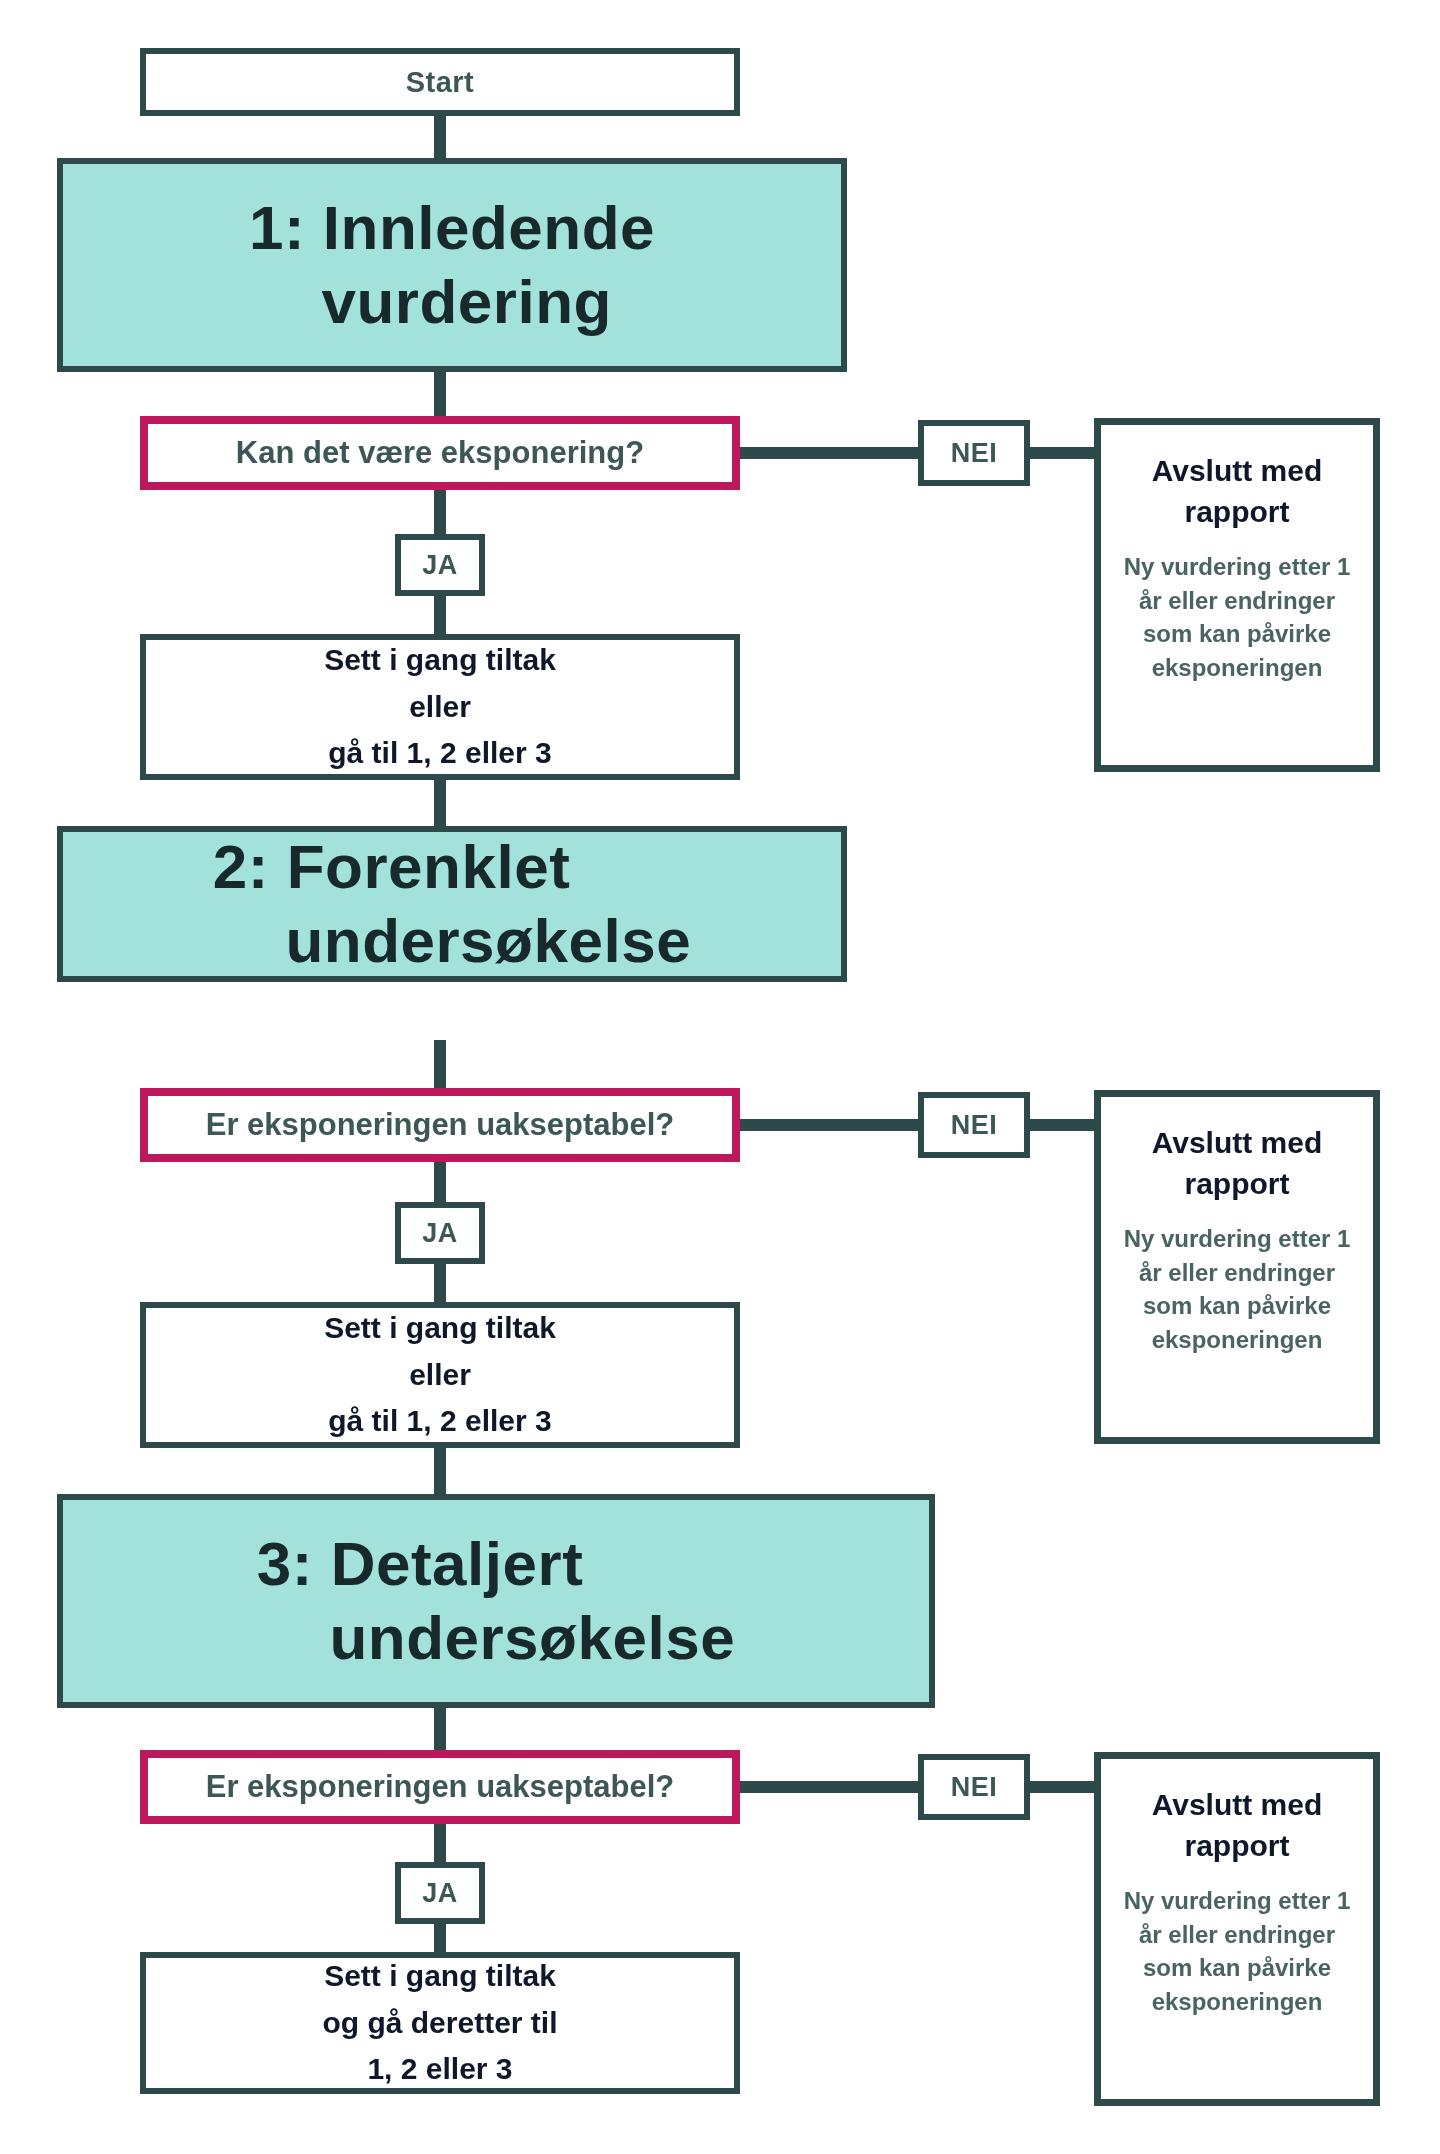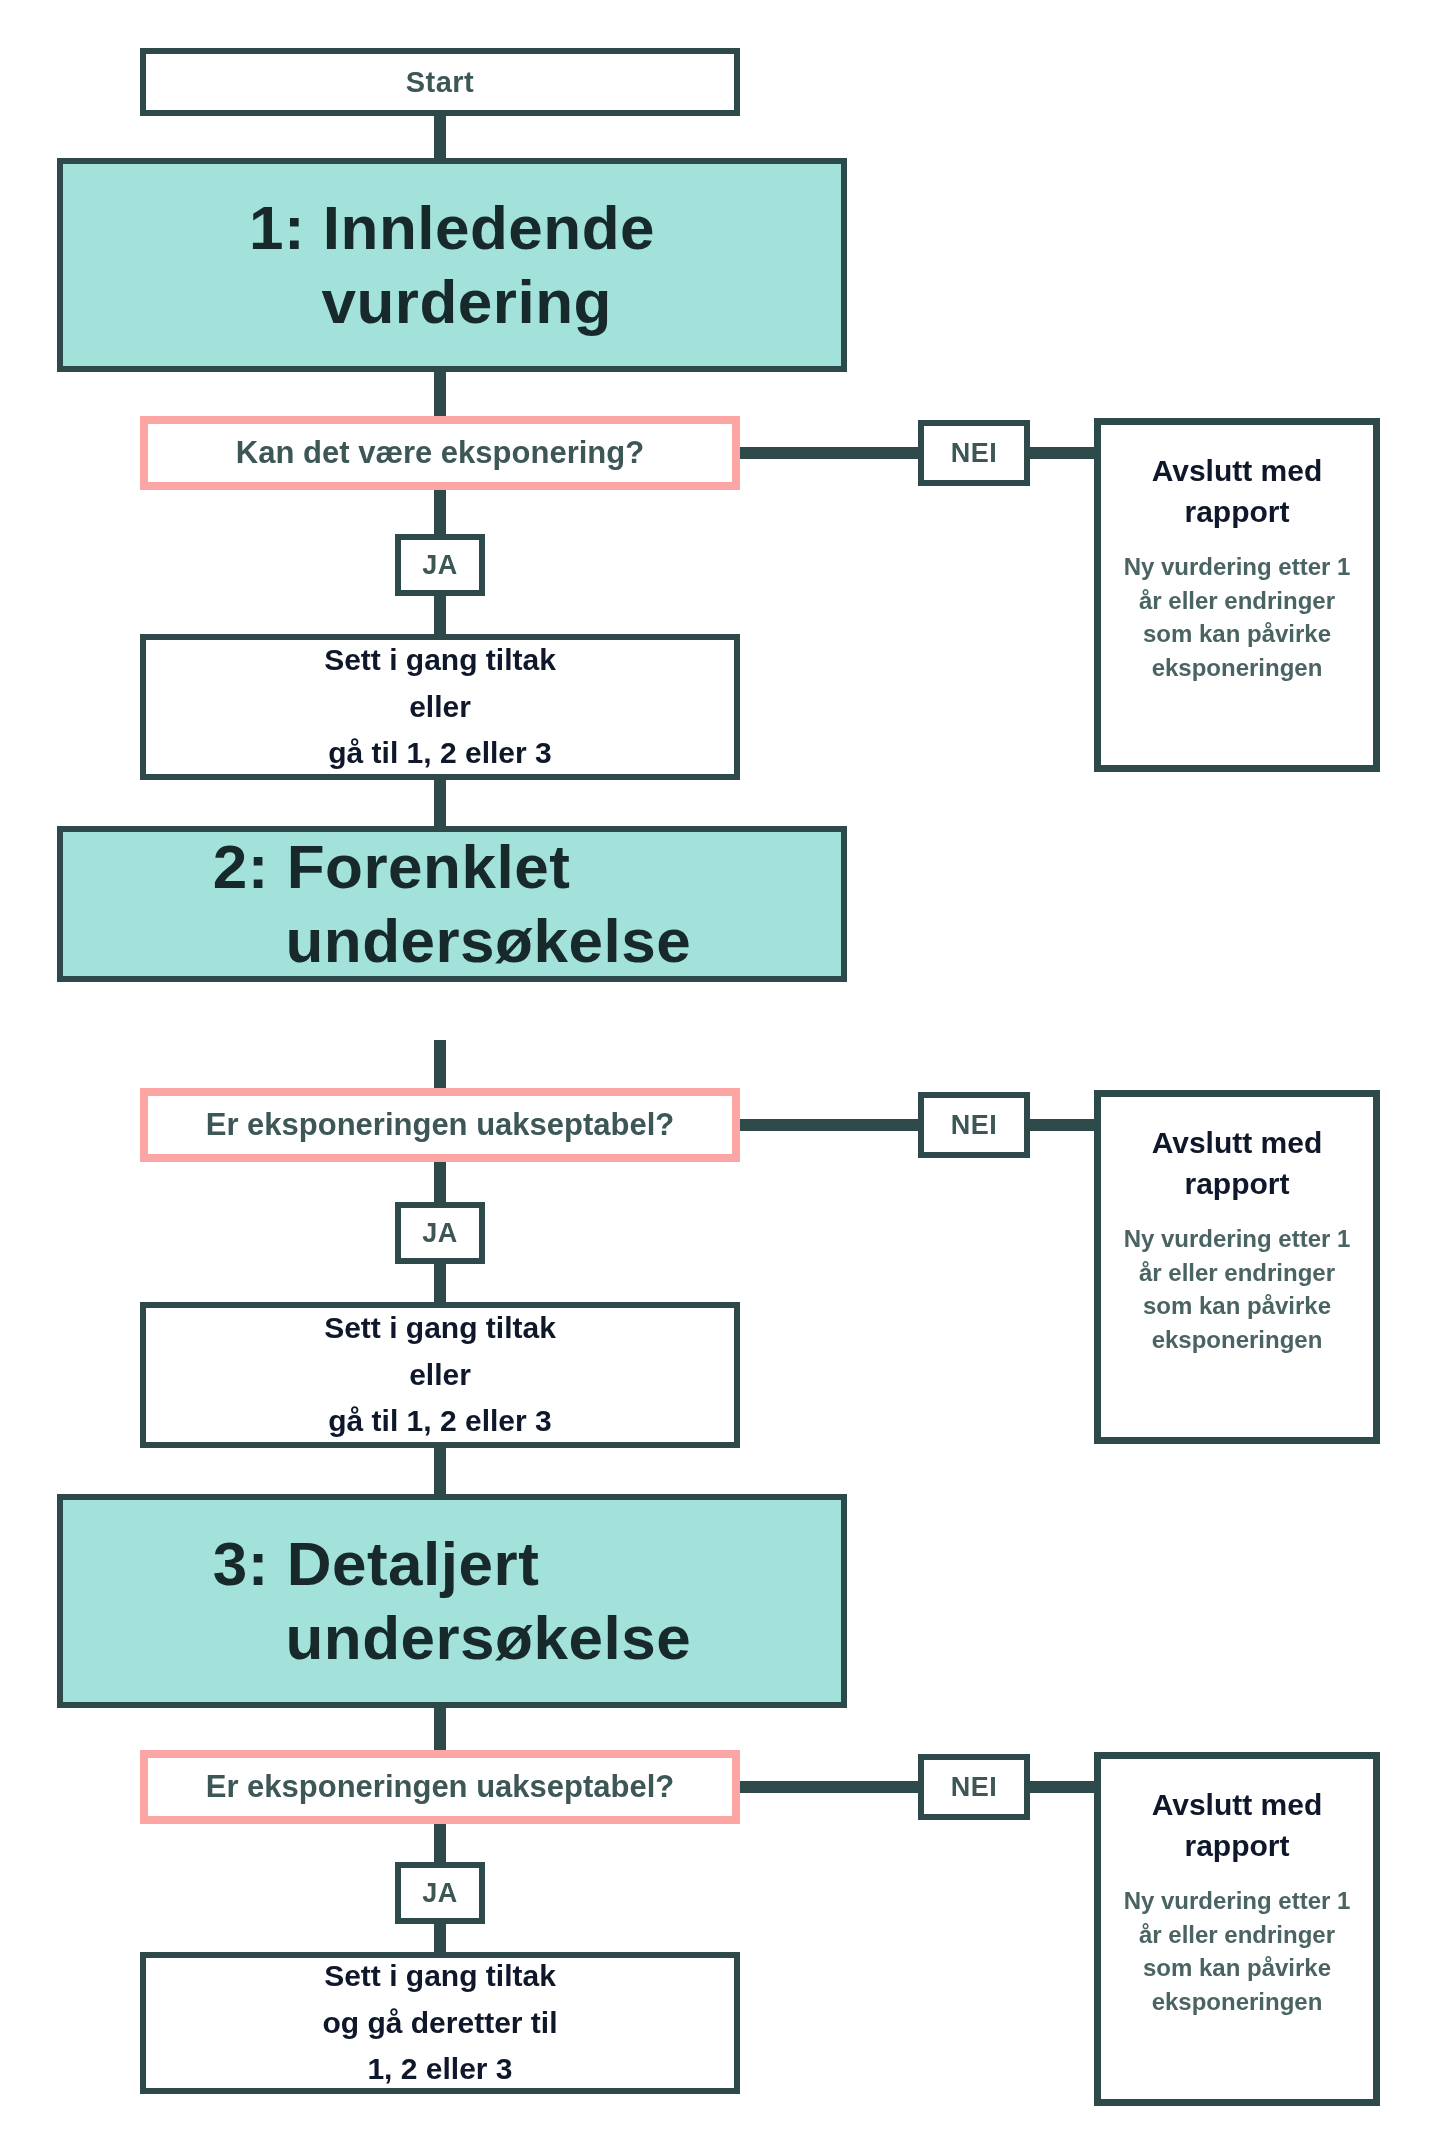--- a/index.html
+++ b/index.html
@@ -2,21 +2,21 @@
 <html><head>
 <meta charset="utf-8">
 <style>
   html,body{margin:0;padding:0;background:#ffffff;}
   body{font-family:"Liberation Sans", sans-serif; -webkit-font-smoothing:antialiased;}
   #canvas{position:relative;width:1440px;height:2154px;background:#ffffff;overflow:hidden;}
 
   .box{position:absolute;box-sizing:border-box;background:#ffffff;border:6px solid #2e4949;
        display:flex;align-items:center;justify-content:center;text-align:center;}
   .stage{background:#a3e2db;border:6px solid #2e4949;}
-  .question{border:8px solid #fca5a5;align-items:center;}
+  .question{border:8px solid #be185d;align-items:center;}
   .small-box{font-weight:bold;font-size:27px;color:#3d5656;letter-spacing:.5px;}
 
   .start-label{font-weight:bold;font-size:29px;color:#3d5656;letter-spacing:.5px;}
 
   .stage-title{display:inline-block;text-align:left;font-weight:bold;font-size:62px;
                line-height:1.2;color:#17292b;letter-spacing:.5px;}
   .stage-line2{display:block;padding-left:1.17em;}
 
   .q-label{font-weight:bold;font-size:31px;color:#3d5656;}
 
@@ -118,21 +118,21 @@
   </div>
 
   <div class="box" style="left:140px;top:1302px;width:600px;height:146px;">
     <span class="action-text">
       <span class="action-line">Sett i gang tiltak</span>
       <span class="action-line">eller</span>
       <span class="action-line">gå til 1, 2 eller 3</span>
     </span>
   </div>
 
-  <div class="box stage" style="left:57px;top:1494px;width:790px;height:214px;">
+  <div class="box stage" style="left:57px;top:1494px;width:878px;height:214px;">
     <span class="stage-title">
       <span>3: Detaljert</span>
       <span class="stage-line2">undersøkelse</span>
     </span>
   </div>
 
   <div class="box question" style="left:140px;top:1750px;width:600px;height:74px;">
     <span class="q-label">Er eksponeringen uakseptabel?</span>
   </div>
 

